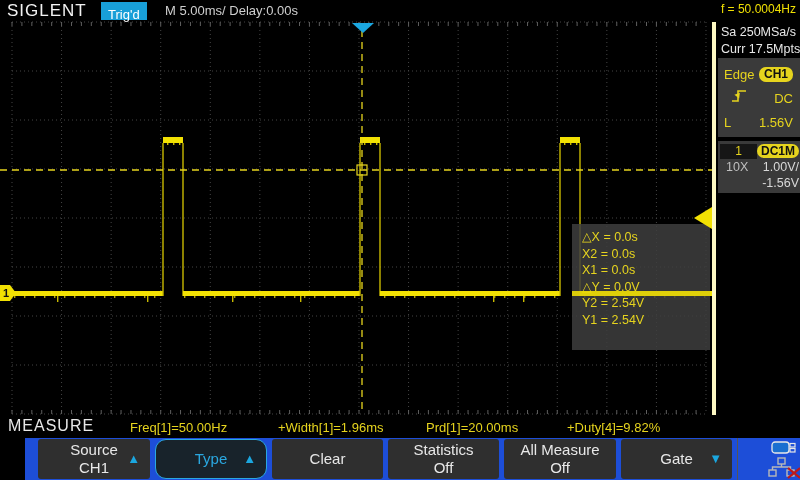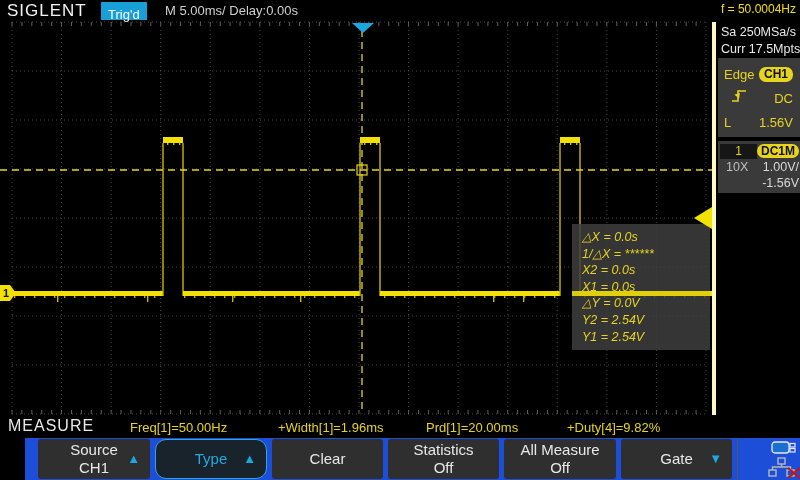--- a/index.html
+++ b/index.html
@@ -15,21 +15,21 @@
   .timebase{position:absolute;left:165px;top:3px;color:#cfcfcf;font-size:13px;}
   .freq-counter{position:absolute;right:4px;top:2px;color:#f0e003;font-size:12px;}
 
   
   .grid-area{position:absolute;left:0;top:0;width:712px;height:440px;}
   .grid-area svg{position:absolute;left:0;top:0;}
 
   
   .cursor-box{position:absolute;left:572px;top:224px;width:138px;height:126px;
               background:rgba(62,62,62,0.85);z-index:5;padding:5px 0 0 10px;}
-  .cursor-box div{color:#e6d41e;font-size:12.5px;line-height:16.6px;white-space:pre;font-style:italic;}
+  .cursor-box div{color:#e6d41e;font-size:12.5px;line-height:16.6px;white-space:pre;}
   .baseline-over{position:absolute;left:572px;top:291px;width:138px;height:5px;background:#f2e103;
                  opacity:0.88;z-index:6;}
   .trig-level-marker{position:absolute;left:694px;top:207px;width:0;height:0;z-index:7;
                  border-top:11px solid transparent;border-bottom:11px solid transparent;
                  border-right:18px solid #f2e103;}
 
   
   .sidebar{position:absolute;left:712px;top:22px;width:88px;height:405px;background:#000;
            border-left:4px solid #fef9c3;}
   .acq-line{color:#e8e8e8;font-size:12.5px;padding:3px 0 0 5px;white-space:nowrap;}
@@ -341,21 +341,20 @@
         <line x1="362" y1="30" x2="362" y2="414" stroke="#e6d41e" stroke-width="1.3" stroke-dasharray="7,5"></line>
         <rect x="357" y="165" width="10" height="10" fill="none" stroke="#e6d41e" stroke-width="1.2"></rect>
         <polygon points="352,23 374,23 363,33" fill="#1ba7e0"></polygon>
         <polygon points="0,285 10,285 16,293 10,301 0,301" fill="#f2e103"></polygon>
         <text x="3" y="297" font-size="11" font-weight="bold" fill="#111" font-family="Liberation Sans, sans-serif">1</text>
       </svg>
   </div>
 
   <div class="cursor-box">
     <div>△X = 0.0s</div>
-    <div>1/△X = ******</div>
     <div>X2 = 0.0s</div>
     <div>X1 = 0.0s</div>
     <div>△Y = 0.0V</div>
     <div>Y2 = 2.54V</div>
     <div>Y1 = 2.54V</div>
   </div>
   <div class="baseline-over"></div>
   <div class="trig-level-marker"></div>
 
   <div class="sidebar">

